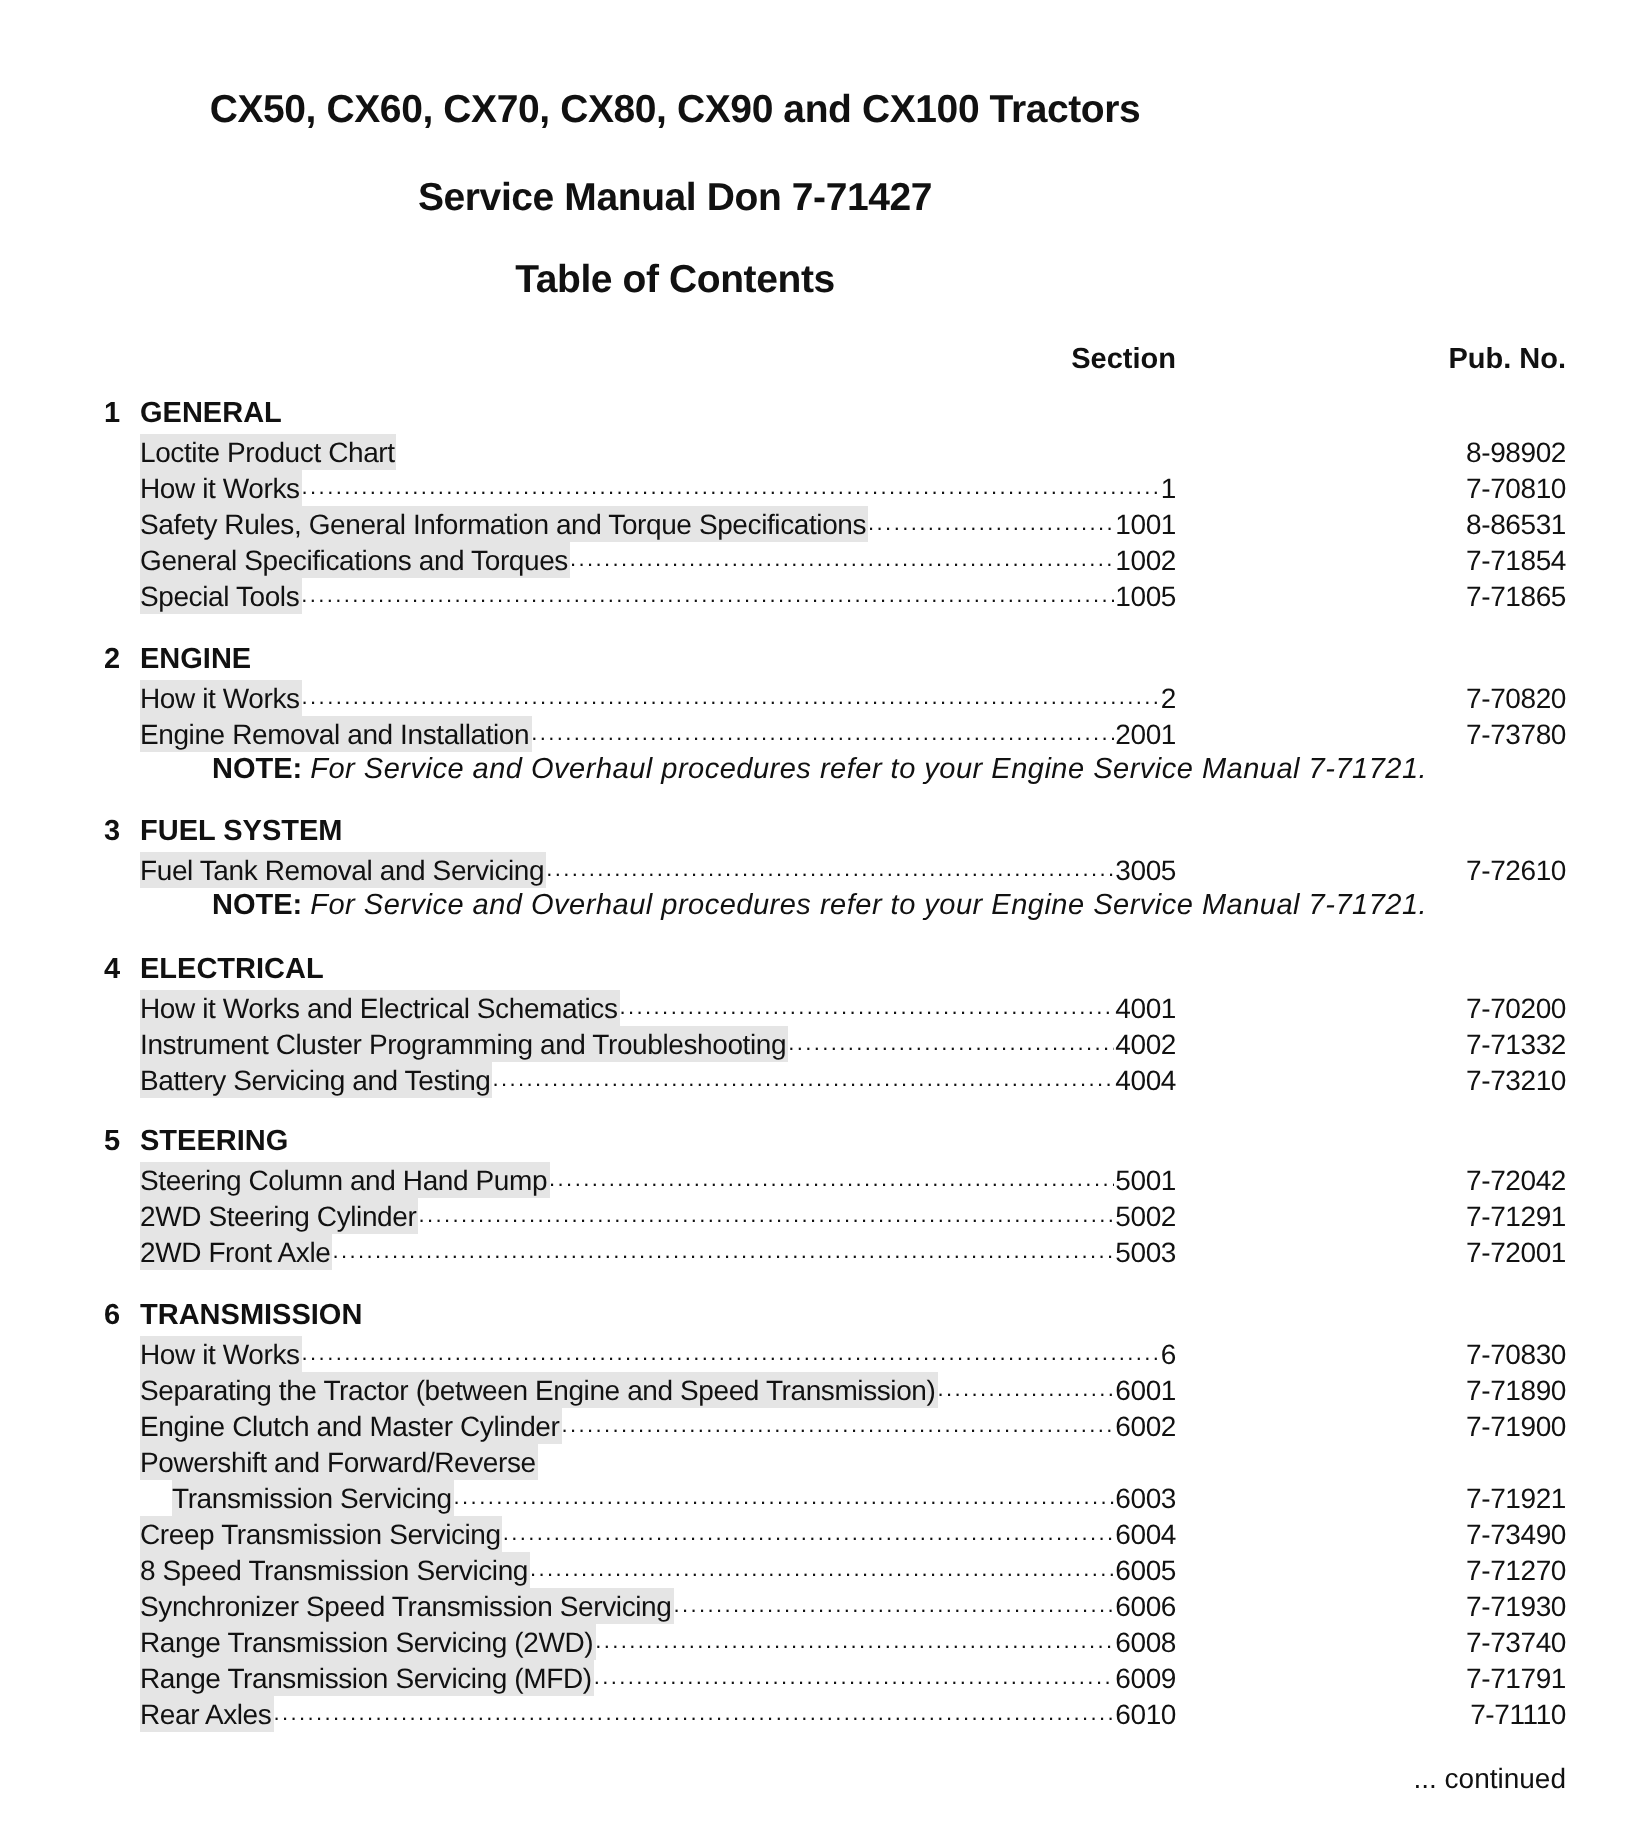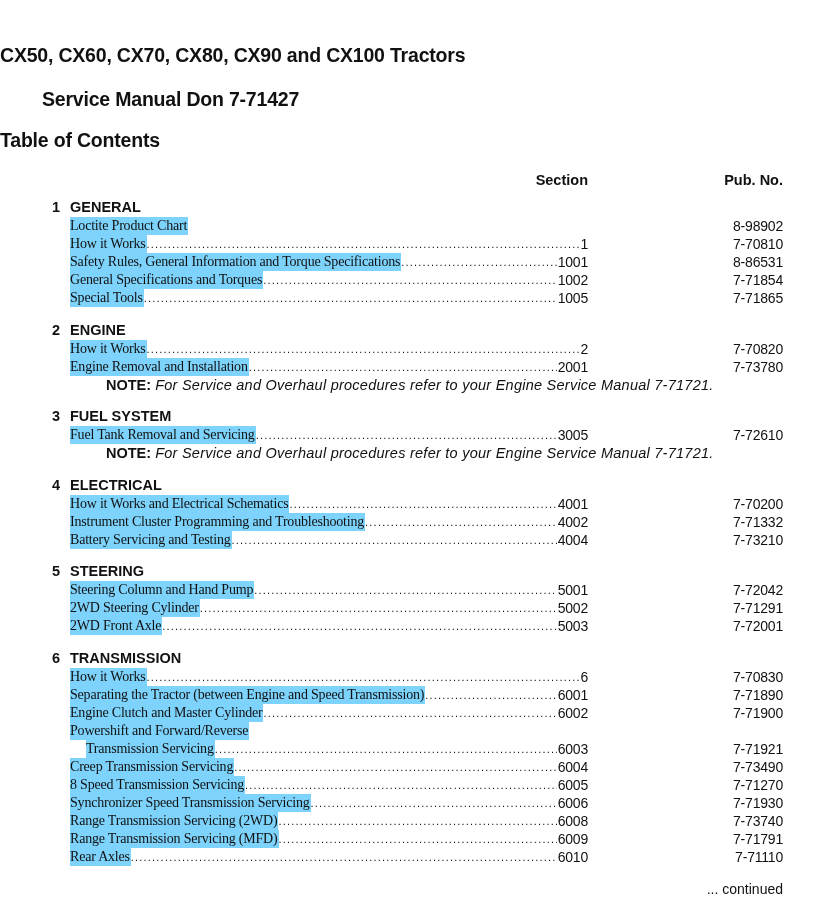--- a/index.html
+++ b/index.html
@@ -1,40 +1,40 @@
 <!DOCTYPE html>
 <html><head>
 <meta charset="utf-8">
 <style>
   html, body { margin: 0; padding: 0; background: #ffffff; }
   body {
     width: 823px; height: 911px; position: relative; overflow: hidden;
     font-family: "Liberation Sans", sans-serif; color: #111111;
   }
-  .title-block { position: absolute; left: 0; width: 675px; font-weight: bold; }
+  .title-block { position: absolute; left: 0; width: 675px; text-align: center; font-weight: bold; }
   #t1 { top: 44px; font-size: 19.5px; letter-spacing: -0.2px; }
-  #t2 { top: 88px; font-size: 19.5px; letter-spacing: -0.2px; padding-left: 42px; }
+  #t2 { top: 88px; font-size: 19.5px; letter-spacing: -0.2px; }
   #t3 { top: 129px; font-size: 19.5px; letter-spacing: -0.2px; }
 
   .colhead { position: absolute; top: 172px; font-weight: bold; font-size: 14.5px; }
   #col-section { right: 235px; }
   #col-pub { right: 40px; }
 
   .toc { position: absolute; left: 0; top: 199px; width: 823px; }
   .sect { margin-bottom: 14.5px; }
   .sect-head { height: 18px; font-weight: bold; font-size: 14.5px; position: relative; }
   .sect-num { position: absolute; left: 52px; }
   .sect-name { position: absolute; left: 70px; text-align: right; }
   .row { height: 18px; position: relative; font-size: 14px; line-height: 18px; }
   .entry {
     position: absolute; left: 70px; width: 518px; overflow: hidden; white-space: nowrap;
     display: flex;
   }
   .entry.indent { left: 86px; width: 502px; }
-  .entry-label { flex: none; background: #7dd3fc; padding-right: 1px; letter-spacing: -0.2px; font-family: Liberation Serif, serif; }
+  .entry-label { flex: none; background: #e5e5e5; padding-right: 1px; letter-spacing: -0.2px; }
   .dots { flex: 1 1 auto; overflow: hidden; white-space: nowrap; letter-spacing: 1.2px; font-size: 11px; }
   .dots::before { content: "................................................................................................................................................................"; }
   .entry-sec { flex: none; padding-left: 1px; letter-spacing: -0.2px; }
   .pub { position: absolute; right: 40px; letter-spacing: -0.2px; }
   .note { position: absolute; left: 70px; font-size: 14.5px; white-space: nowrap; }
   .note b { font-weight: bold; margin-left: 36px; }
   .note i { font-style: italic; letter-spacing: 0.25px; }
   .continued { position: absolute; right: 40px; top: 881px; font-size: 14px; }
 </style>
 </head>

